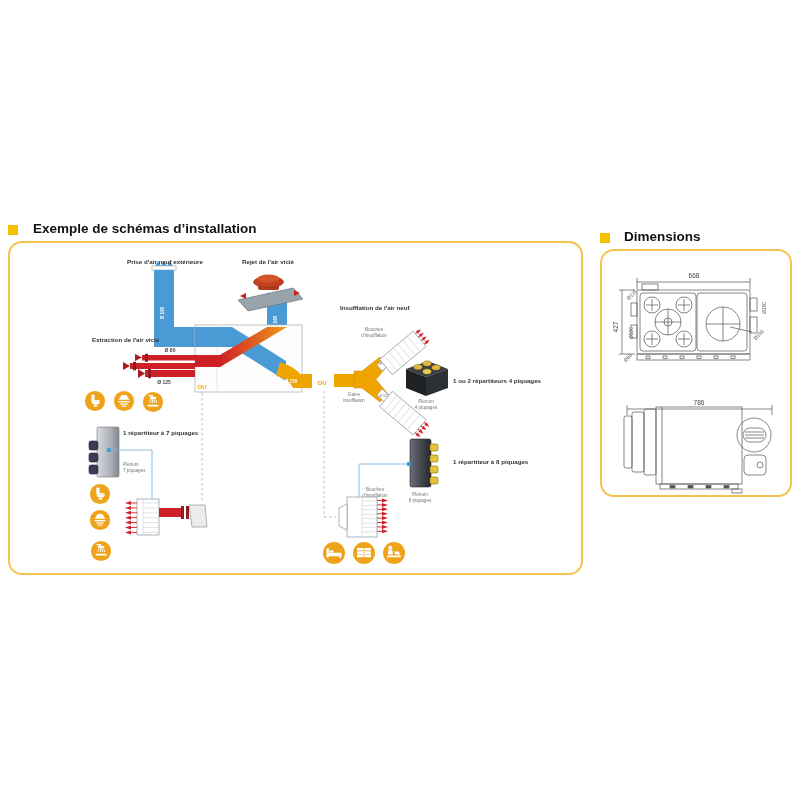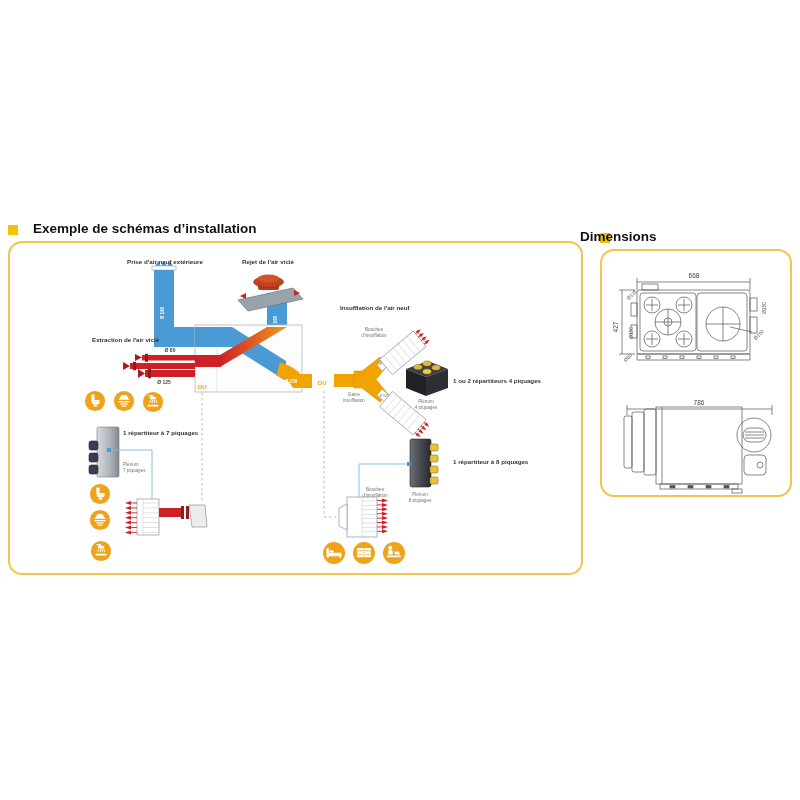--- a/index.html
+++ b/index.html
@@ -17,21 +17,21 @@
   .dim{font-size:6.5px;fill:#444;}
   .dim2{font-size:5px;fill:#555;}
   .jnt{font-size:3.4px;fill:#666;}
 </style>
 </head>
 <body>
 
 <div class="sq" style="left:8px;top:225px;"></div>
 <div class="title" style="left:33px;top:221px;">Exemple de schémas d’installation</div>
 <div class="sq" style="left:600px;top:233px;"></div>
-<div class="title" style="left:580px;top:229px;text-align:right;">Dimensions</div>
+<div class="title" style="left:624px;top:229px;text-align:right;">Dimensions</div>
 
 <div class="panel" style="left:8px;top:241px;width:575px;height:334px;">
 <svg width="571" height="330" viewBox="0 0 571 330">
   <defs>
     <linearGradient id="gradHeat" x1="0" y1="0" x2="1" y2="0">
       <stop offset="0" stop-color="#CE2127"></stop>
           <stop offset="1" stop-color="#EF9A1C"></stop>
     </linearGradient>
     <linearGradient id="gradGray" x1="0" y1="0" x2="1" y2="0">
       <stop offset="0" stop-color="#d7dade"></stop>

